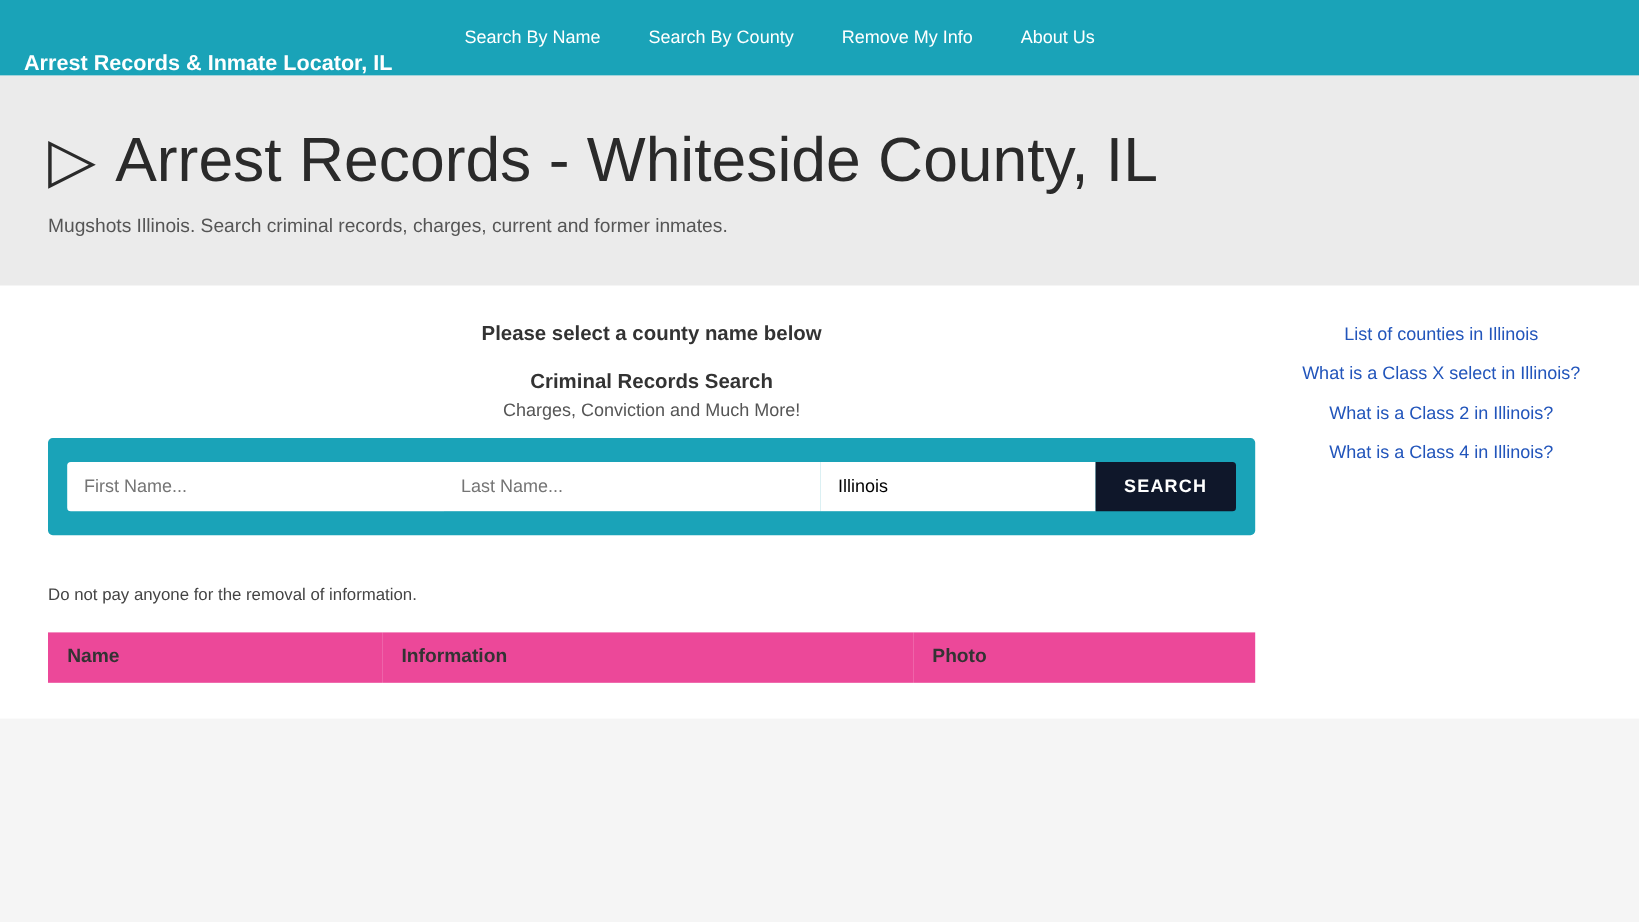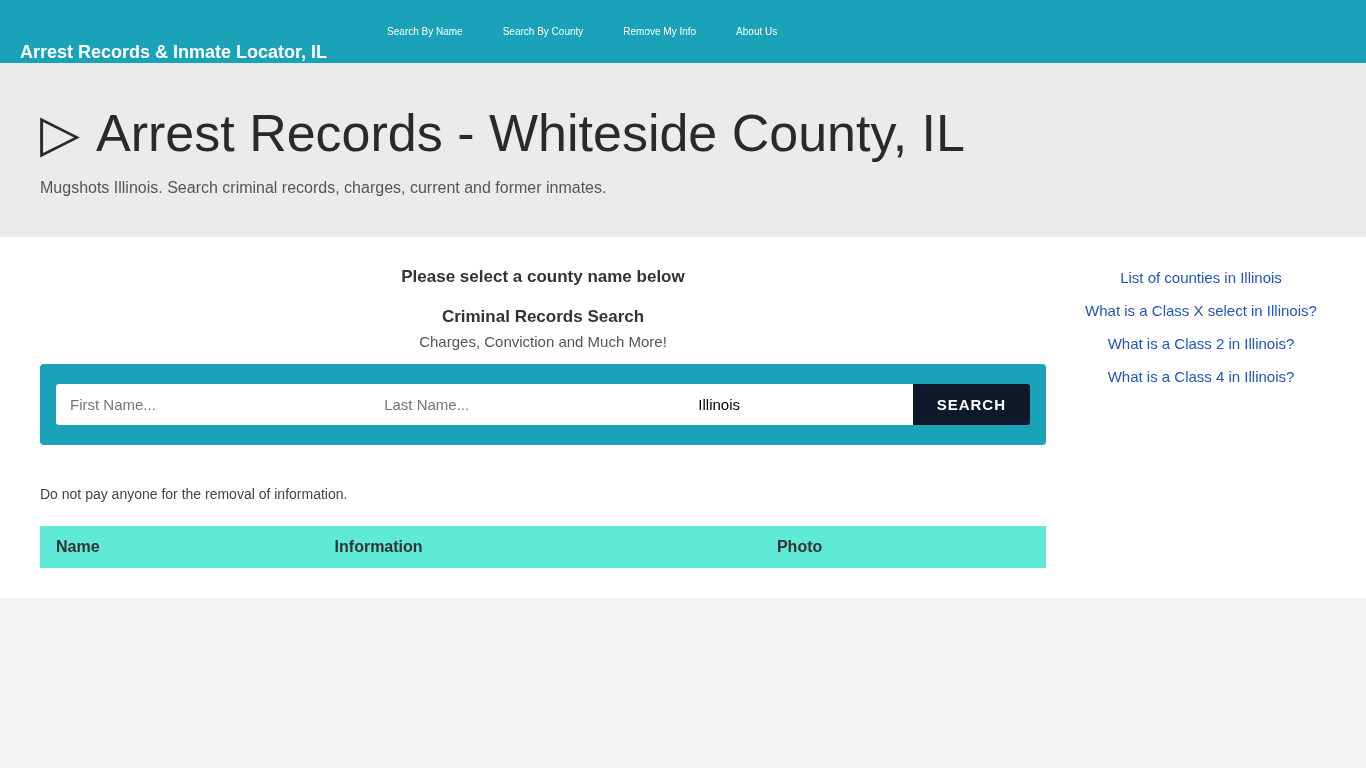--- a/index.html
+++ b/index.html
@@ -34,21 +34,21 @@
     }
 
     .nav-links {
       display: flex;
       gap: 0;
     }
 
     .nav-link {
       color: #fff;
       text-decoration: none;
-      font-size: 10px;
+      font-size: 15px;
       font-family: Arial, sans-serif;
       padding: 6px 20px;
       height: 63px;
       display: flex;
       align-items: center;
       cursor: pointer;
     }
 
     
     .hero {
@@ -197,21 +197,21 @@
     }
 
     
     .results-table {
       width: 100%;
       border-collapse: collapse;
       font-family: Arial, sans-serif;
     }
 
     .results-table thead tr {
-      background: #5eead4;
+      background: #ec4899;
     }
 
     .results-table th {
       padding: 12px 16px;
       font-size: 16px;
       font-weight: bold;
       text-align: left;
       color: #333;
     }
 

